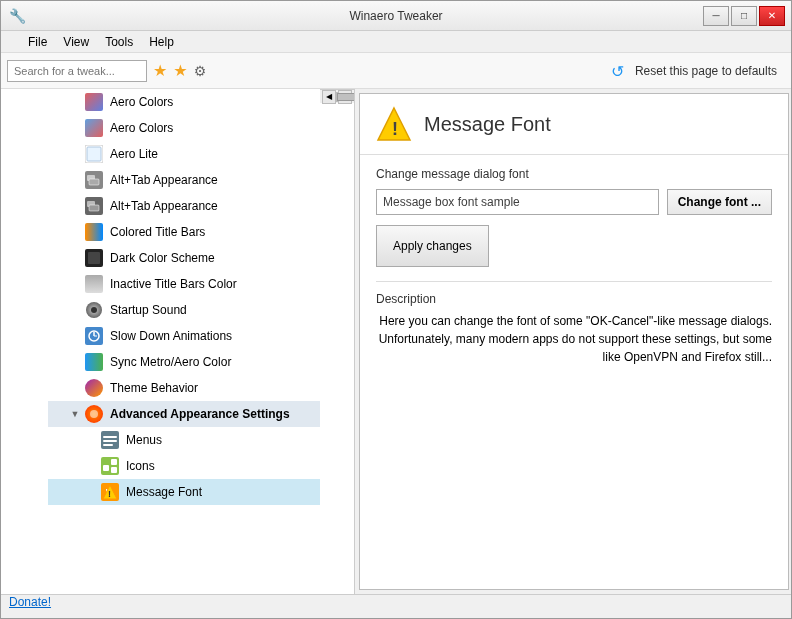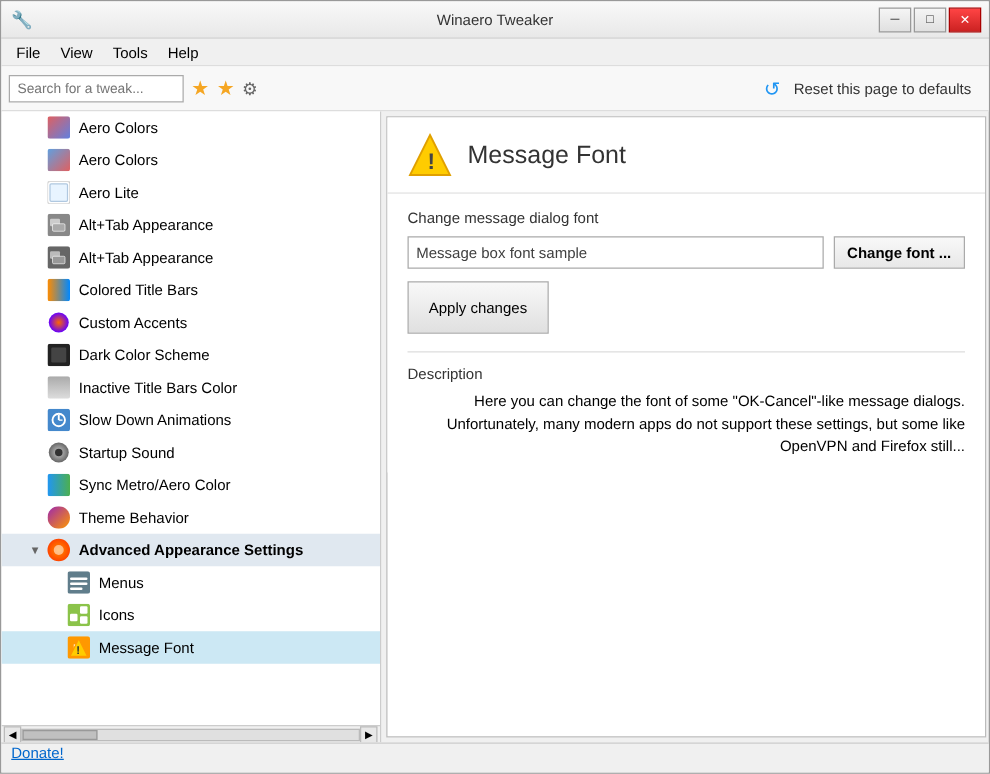--- a/index.html
+++ b/index.html
@@ -55,21 +55,21 @@
     }
     .title-btn.close { background: linear-gradient(to bottom, #f44, #c22); color: white; border-color: #a00; }
     .title-btn.maximize { }
 
     
     .menu-bar {
       background: #f0f0f0;
       height: 22px;
       display: flex;
       align-items: center;
-      padding: 0 4px;
+      padding: 0 19px;
       border-bottom: 1px solid #ddd;
     }
     .menu-item {
       padding: 2px 8px;
       cursor: pointer;
       font-size: 12px;
       color: #000;
     }
 
     
@@ -121,26 +121,27 @@
     }
 
     
     .main-layout {
       display: flex;
       height: calc(619px - 30px - 22px - 36px - 26px);
     }
 
     
     .sidebar {
-      width: 304px;
+      width: 354px;
       background: white;
       border-right: 1px solid #ccc;
       overflow: hidden;
       display: flex;
-      flex-direction: column;
+      flex-direction: row;
+      padding-left: 47px;
     }
     .sidebar-scroll {
       flex: 1;
       overflow-y: auto;
       overflow-x: hidden;
     }
     .sidebar-scroll::-webkit-scrollbar { width: 14px; }
     .sidebar-scroll::-webkit-scrollbar-track { background: #f0f0f0; }
     .sidebar-scroll::-webkit-scrollbar-thumb { background: #c0c0c0; border: 1px solid #999; }
 
@@ -434,34 +435,20 @@
                   <linearGradient id="gc">
                     <stop offset="0%" style="stop-color:#ff8c00"></stop>
                     <stop offset="100%" style="stop-color:#0088ff"></stop>
                   </linearGradient>
                 </defs>
               </svg>
           </div>
           <span class="item-label">Colored Title Bars</span>
         </div>
 
-        <div class="tree-item indent-2">
-          <div class="item-icon">
-            <svg width="18" height="18">
-                <circle cx="9" cy="9" r="8" fill="url(#gca)"></circle>
-                <defs>
-                  <radialGradient id="gca">
-                    <stop offset="0%" style="stop-color:#ff6600"></stop>
-                    <stop offset="100%" style="stop-color:#6600ff"></stop>
-                  </radialGradient>
-                </defs>
-              </svg>
-          </div>
-          <span class="item-label">Custom Accents</span>
-        </div>
 
         <div class="tree-item indent-2">
           <div class="item-icon">
             <svg width="18" height="18">
                 <rect width="18" height="18" rx="2" fill="#222"></rect>
                 <rect x="3" y="3" width="12" height="12" rx="1" fill="#444"></rect>
               </svg>
           </div>
           <span class="item-label">Dark Color Scheme</span>
         </div>
@@ -477,43 +464,43 @@
                   </linearGradient>
                 </defs>
               </svg>
           </div>
           <span class="item-label">Inactive Title Bars Color</span>
         </div>
 
         <div class="tree-item indent-2">
           <div class="item-icon">
             <svg width="18" height="18">
+                <circle cx="9" cy="9" r="8" fill="url(#gs)"></circle>
+                <defs>
+                  <radialGradient id="gs">
+                    <stop offset="0%" style="stop-color:#cccccc"></stop>
+                    <stop offset="100%" style="stop-color:#666666"></stop>
+                  </radialGradient>
+                </defs>
+                <circle cx="9" cy="9" r="3" fill="#333"></circle>
+              </svg>
+          </div>
+          <span class="item-label">Startup Sound</span>
+        </div>
+
+        <div class="tree-item indent-2">
+          <div class="item-icon">
+            <svg width="18" height="18">
                 <rect width="18" height="18" rx="2" fill="#4488cc"></rect>
                 <circle cx="9" cy="9" r="5" fill="none" stroke="white" stroke-width="1.5"></circle>
                 <line x1="9" y1="9" x2="9" y2="5" stroke="white" stroke-width="1.5"></line>
                 <line x1="9" y1="9" x2="12" y2="9" stroke="white" stroke-width="1"></line>
               </svg>
           </div>
           <span class="item-label">Slow Down Animations</span>
-        </div>
-
-        <div class="tree-item indent-2">
-          <div class="item-icon">
-            <svg width="18" height="18">
-                <circle cx="9" cy="9" r="8" fill="url(#gs)"></circle>
-                <defs>
-                  <radialGradient id="gs">
-                    <stop offset="0%" style="stop-color:#cccccc"></stop>
-                    <stop offset="100%" style="stop-color:#666666"></stop>
-                  </radialGradient>
-                </defs>
-                <circle cx="9" cy="9" r="3" fill="#333"></circle>
-              </svg>
-          </div>
-          <span class="item-label">Startup Sound</span>
         </div>
 
         <div class="tree-item indent-2">
           <div class="item-icon">
             <svg width="18" height="18">
                 <rect width="18" height="18" rx="2" fill="url(#gsm)"></rect>
                 <defs>
                   <linearGradient id="gsm">
                     <stop offset="0%" style="stop-color:#2196f3"></stop>
                     <stop offset="100%" style="stop-color:#4caf50"></stop>

